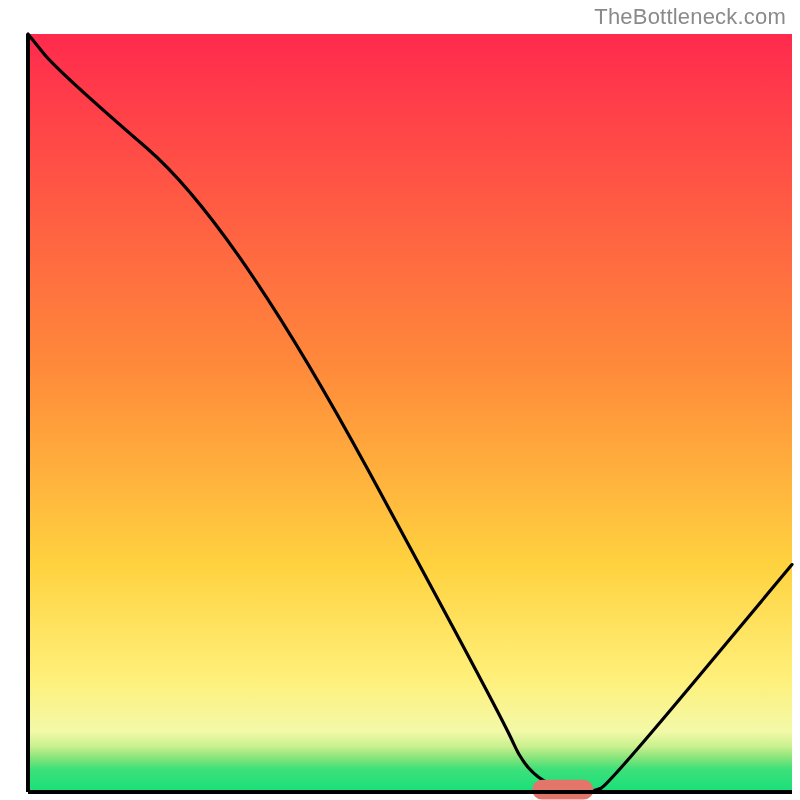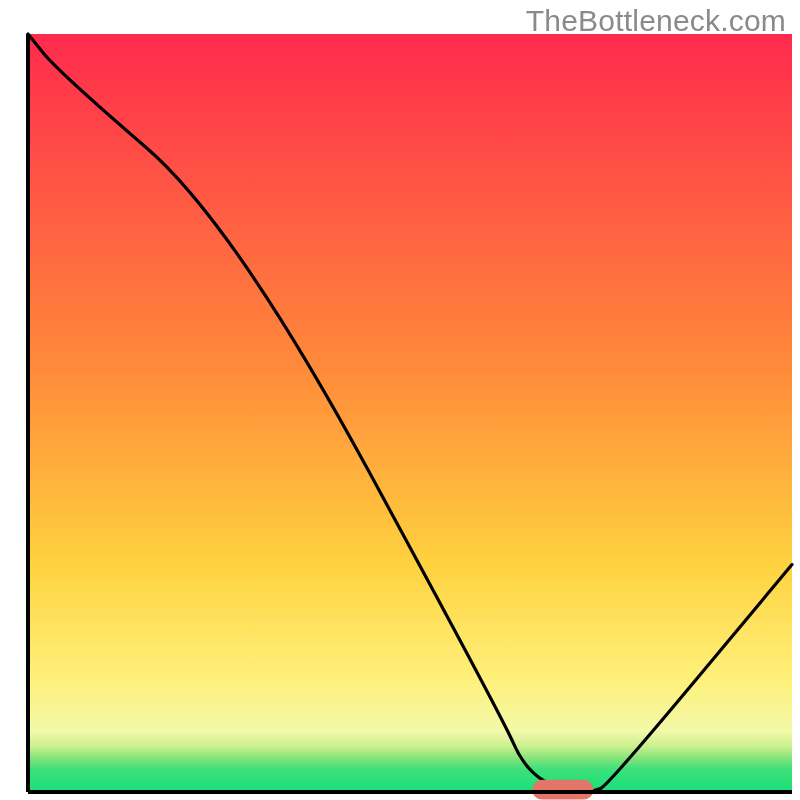--- a/index.html
+++ b/index.html
@@ -12,21 +12,21 @@
   }
   .wrap {
     position: relative;
     width: 800px;
     height: 800px;
   }
   .watermark {
     position: absolute;
     top: 4px;
     right: 14px;
-    font-size: 30px;
+    font-size: 22px;
     font-weight: 400;
     color: #8a8a8a;
     letter-spacing: 0.2px;
   }
   svg {
     display: block;
   }
 </style>
 </head>
 <body>

